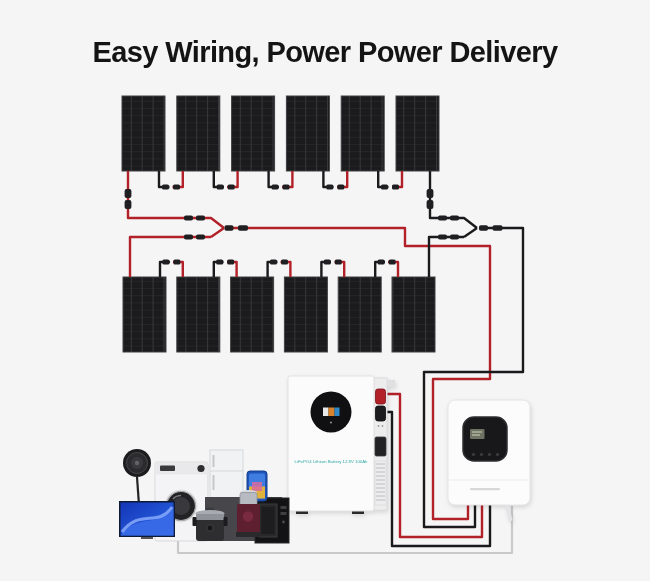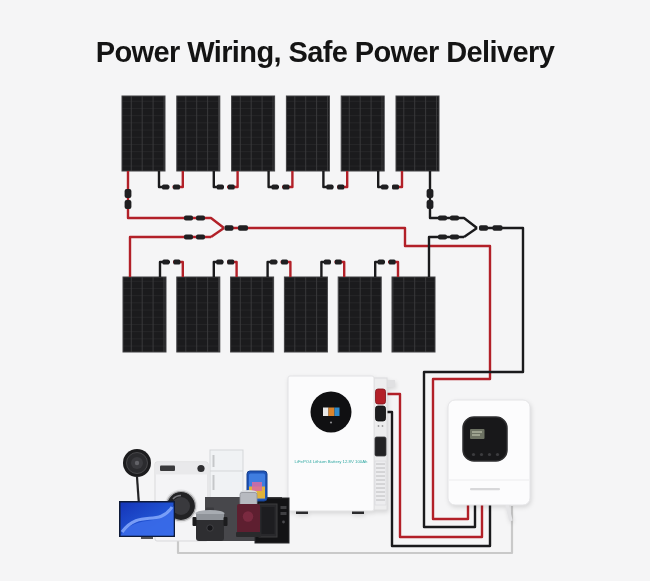--- a/index.html
+++ b/index.html
@@ -14,21 +14,21 @@
     letter-spacing:-0.6px;
   }
   svg{position:absolute;top:0;left:0;}
   .inv-shadow{filter:drop-shadow(1px 2px 2px rgba(0,0,0,0.12));}
 </style>
 </head>
 <body>
 
 <div class="canvas">
 
-  <div class="title">Power Wiring, Safe Power Delivery</div>
+  <div class="title">Easy Wiring, Power Power Delivery</div>
 
   <svg width="650" height="581" viewBox="0 0 650 581">
     <defs>
       <pattern id="pcell" width="10.9" height="7.2" patternUnits="userSpaceOnUse">
         <rect width="10.9" height="7.2" fill="#1b1b1d"></rect>
         <path d="M0 0.4H10.9" stroke="#2c2c2e" stroke-width="0.6"></path>
         <path d="M0.5 0V7.2" stroke="#3a3a3c" stroke-width="0.9"></path>
       </pattern>
       <linearGradient id="tvg" x1="0" y1="0" x2="1" y2="1">
         <stop offset="0" stop-color="#1535b8"></stop>

